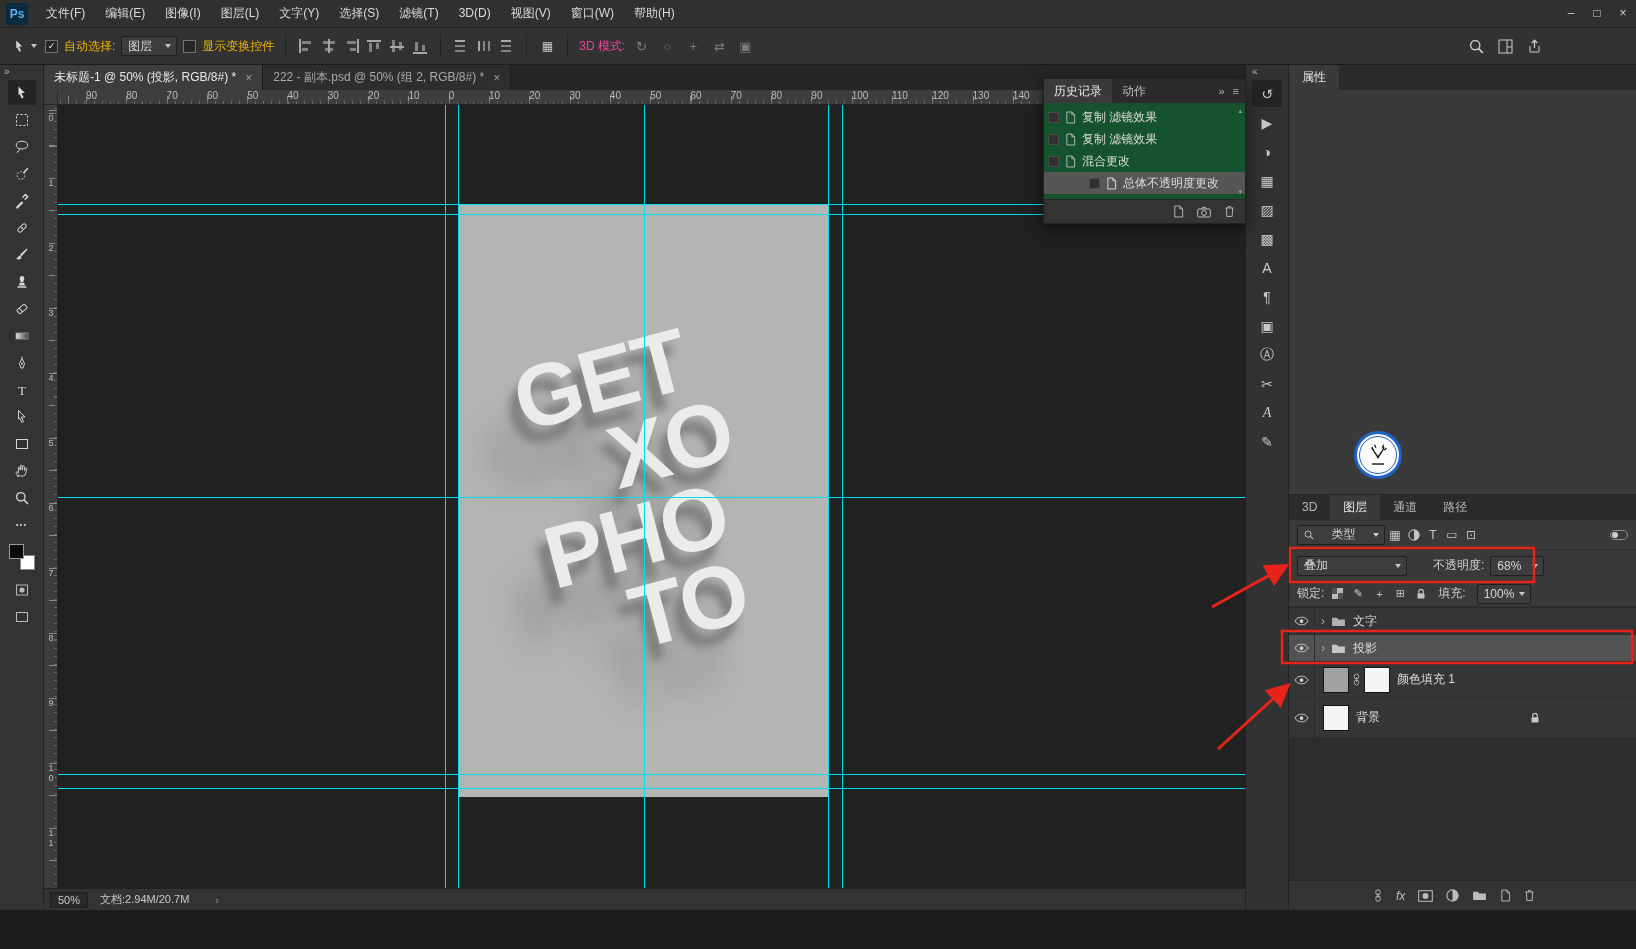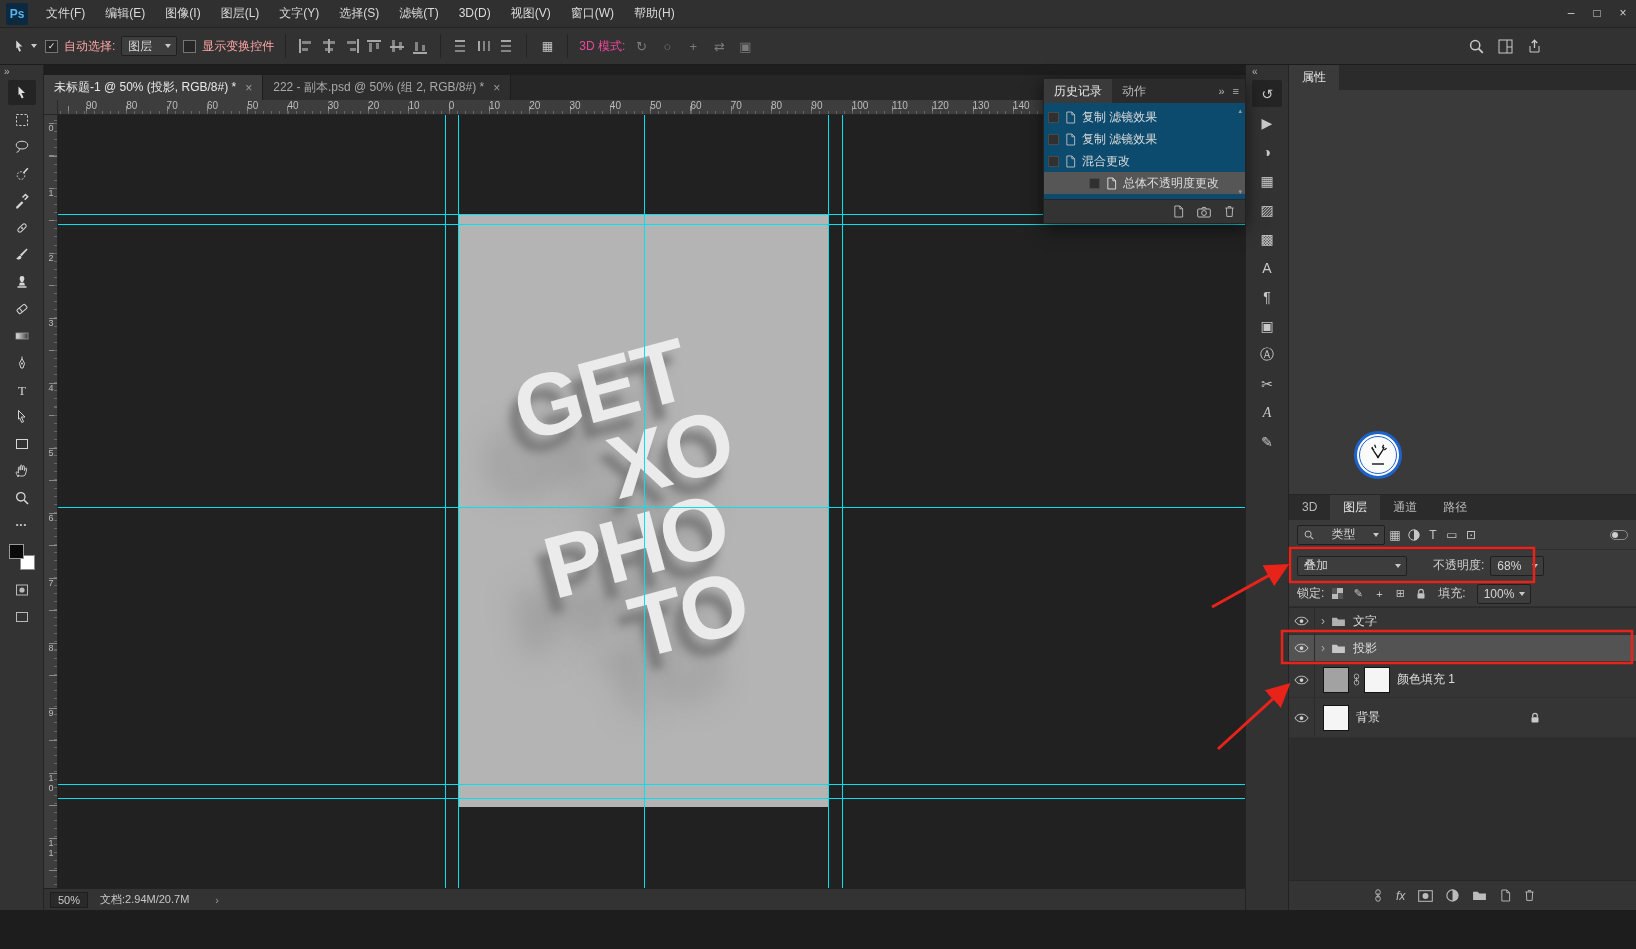--- a/index.html
+++ b/index.html
@@ -12,21 +12,21 @@
 .ps-badge{width:22px;height:22px;margin:0 8px 0 6px;background:#0b2a3f;color:#58b1f0;font-weight:bold;font-size:12px;display:flex;align-items:center;justify-content:center;border-radius:2px;}
 #menus{display:flex;}
 .menu-item{padding:0 10px;line-height:27px;color:#dadada;cursor:default;}
 #win-controls{margin-left:auto;display:flex;height:28px;}
 .win-btn{width:26px;text-align:center;line-height:26px;color:#cfcfcf;font-size:12px;}
 
 
 #optionsbar{height:37px;background:#323232;border-bottom:1px solid #1c1c1c;display:flex;align-items:center;gap:6px;padding:0 10px;flex:none;}
 .opt-sep{width:1px;height:24px;background:#242424;margin:0 5px;flex:none;}
 .checkbox{width:13px;height:13px;border:1px solid #747474;background:#262626;display:inline-flex;align-items:center;justify-content:center;font-size:9px;color:#eee;flex:none;}
-.opt-label{color:#fca5a5;white-space:nowrap;}
+.opt-label{color:#eab308;white-space:nowrap;}
 .dropdown{height:20px;background:#3d3d3d;border:1px solid #1f1f1f;border-radius:2px;display:inline-flex;align-items:center;justify-content:space-between;padding:0 5px 0 6px;gap:5px;white-space:nowrap;flex:none;}
 .caret{width:0;height:0;border-left:3.5px solid transparent;border-right:3.5px solid transparent;border-top:4.5px solid #c9c9c9;flex:none;}
 .dd-layer{width:56px;}
 .tool-opt{display:flex;align-items:center;gap:4px;padding:0 2px;}
 .al{width:17px;height:16px;background-repeat:no-repeat;opacity:.75;flex:none;
  background-image:linear-gradient(#cfcfcf,#cfcfcf),linear-gradient(#9f9f9f,#9f9f9f),linear-gradient(#9f9f9f,#9f9f9f);}
 .al-l{background-size:2px 14px,9px 3px,6px 3px;background-position:2px 1px,5px 3px,5px 10px;}
 .al-c{background-size:2px 14px,12px 3px,8px 3px;background-position:8px 1px,3px 3px,5px 10px;}
 .al-r{background-size:2px 14px,9px 3px,6px 3px;background-position:14px 1px,4px 3px,7px 10px;}
 .al-t{background-size:14px 2px,3px 9px,3px 6px;background-position:1px 2px,3px 5px,10px 5px;}
@@ -45,21 +45,21 @@
 #left-col{width:44px;background:#333333;border-right:1px solid #232323;display:flex;flex-direction:column;flex:none;}
 .collapse-strip{height:14px;font-size:10px;color:#b5b5b5;padding-left:4px;line-height:14px;}
 #tools{display:flex;flex-direction:column;align-items:center;}
 .tool-btn{width:28px;height:25px;display:flex;align-items:center;justify-content:center;border-radius:2px;margin:1px 0;}
 .tool-btn.selected{background:#242424;}
 .colors-widget{position:relative;width:26px;height:26px;margin:6px 0;}
 .colors-widget .bg-sw{position:absolute;right:0;bottom:0;width:15px;height:15px;background:#fff;border:1px solid #888;}
 .colors-widget .fg-sw{position:absolute;left:0;top:0;width:15px;height:15px;background:#0a0a0a;border:1px solid #9a9a9a;}
 
 
-#center-col{width:1201px;display:flex;flex-direction:column;flex:none;margin-top:10px;}
+#center-col{width:1201px;display:flex;flex-direction:column;flex:none;}
 #tabbar{height:25px;background:#262626;display:flex;align-items:stretch;flex:none;}
 .doc-tab{display:flex;align-items:center;gap:9px;padding:0 10px;border-right:1px solid #1c1c1c;white-space:nowrap;font-size:12px;}
 .doc-tab.active{background:#3d3d3d;color:#e8e8e8;}
 .doc-tab.inactive{background:#2e2e2e;color:#a9a9a9;}
 .tab-close{color:#9a9a9a;}
 .tab-filler{flex:1;}
 #ruler-row{height:15px;display:flex;flex:none;}
 #ruler-corner{width:14px;background:#3d3d3d;border-right:1px solid #2a2a2a;border-bottom:1px solid #262626;flex:none;}
 #h-ruler{position:relative;flex:1;background:#3d3d3d;border-bottom:1px solid #262626;overflow:hidden;
  background-image:repeating-linear-gradient(to right,#666 0 1px,transparent 1px 8.06px),repeating-linear-gradient(to right,#8a8a8a 0 1px,transparent 1px 40.3px);
@@ -126,21 +126,21 @@
 .expander{width:16px;text-align:center;color:#a8a8a8;font-size:12px;flex:none;}
 .layer-name{margin-left:7px;color:#dedede;white-space:nowrap;}
 .thumb{width:26px;height:26px;border:1px solid #141414;flex:none;}
 .thumb.gray{background:#a2a2a2;}
 .thumb.white{background:#f5f5f5;}
 .layer-empty{flex:1;background:#2d2d2d;min-height:0;}
 .layers-bottom{height:30px;background:#343434;border-top:1px solid #272727;display:flex;align-items:center;gap:13px;padding-left:84px;flex:none;color:#bdbdbd;}
 .fx-label{font-size:12px;font-style:italic;color:#bdbdbd;}
 
 
-#history-panel{position:absolute;left:1043px;top:78px;width:203px;background:#0c4a6e;border:1px solid #222;box-shadow:0 5px 16px rgba(0,0,0,.55);z-index:20;}
+#history-panel{position:absolute;left:1043px;top:78px;width:203px;background:#14532d;border:1px solid #222;box-shadow:0 5px 16px rgba(0,0,0,.55);z-index:20;}
 #history-header{height:24px;background:#2b2b2b;display:flex;align-items:center;}
 .hist-tab{padding:0 10px;line-height:24px;color:#b9b9b9;white-space:nowrap;}
 .hist-tab.active{background:#3a3a3a;color:#e6e6e6;}
 .hist-head-icons{margin-left:auto;display:flex;gap:8px;padding-right:6px;color:#b5b5b5;font-size:11px;}
 .hist-rows{position:relative;padding:3px 0 5px;}
 .hist-row{height:22px;display:flex;align-items:center;gap:6px;padding:0 14px 0 4px;color:#dcdcdc;white-space:nowrap;}
 .hist-row.selected{background:#565656;padding-left:45px;}
 .hist-src{width:11px;height:11px;border:1px solid #4a4a4a;background:#303030;flex:none;}
 .hist-scroll{position:absolute;right:3px;font-size:7px;color:#9a9a9a;line-height:7px;}
 .hist-scroll.up{top:4px;}

